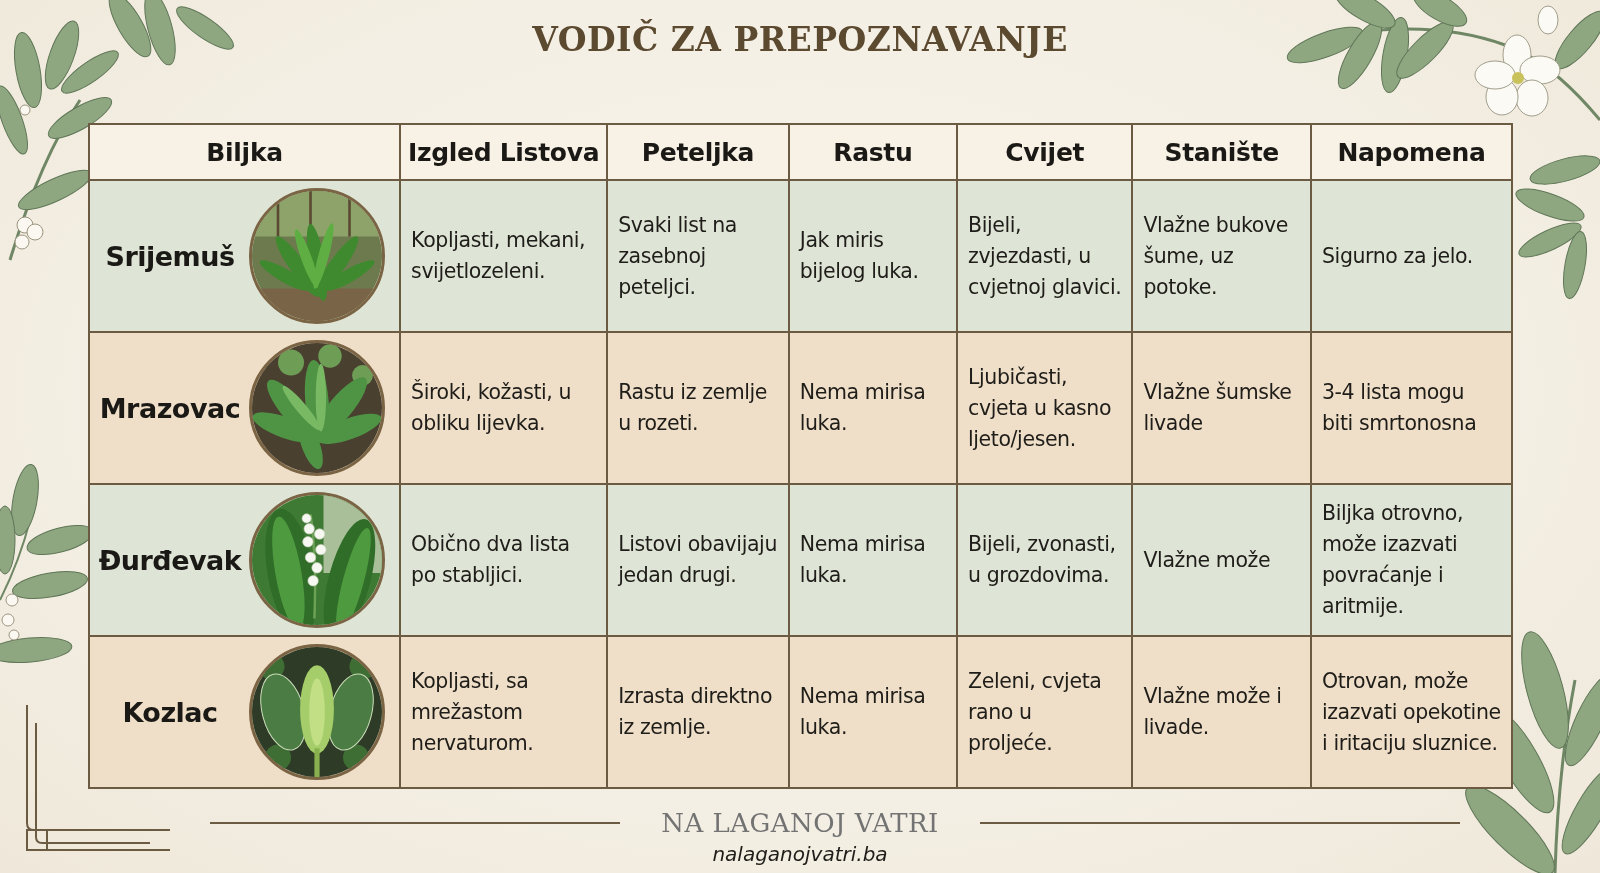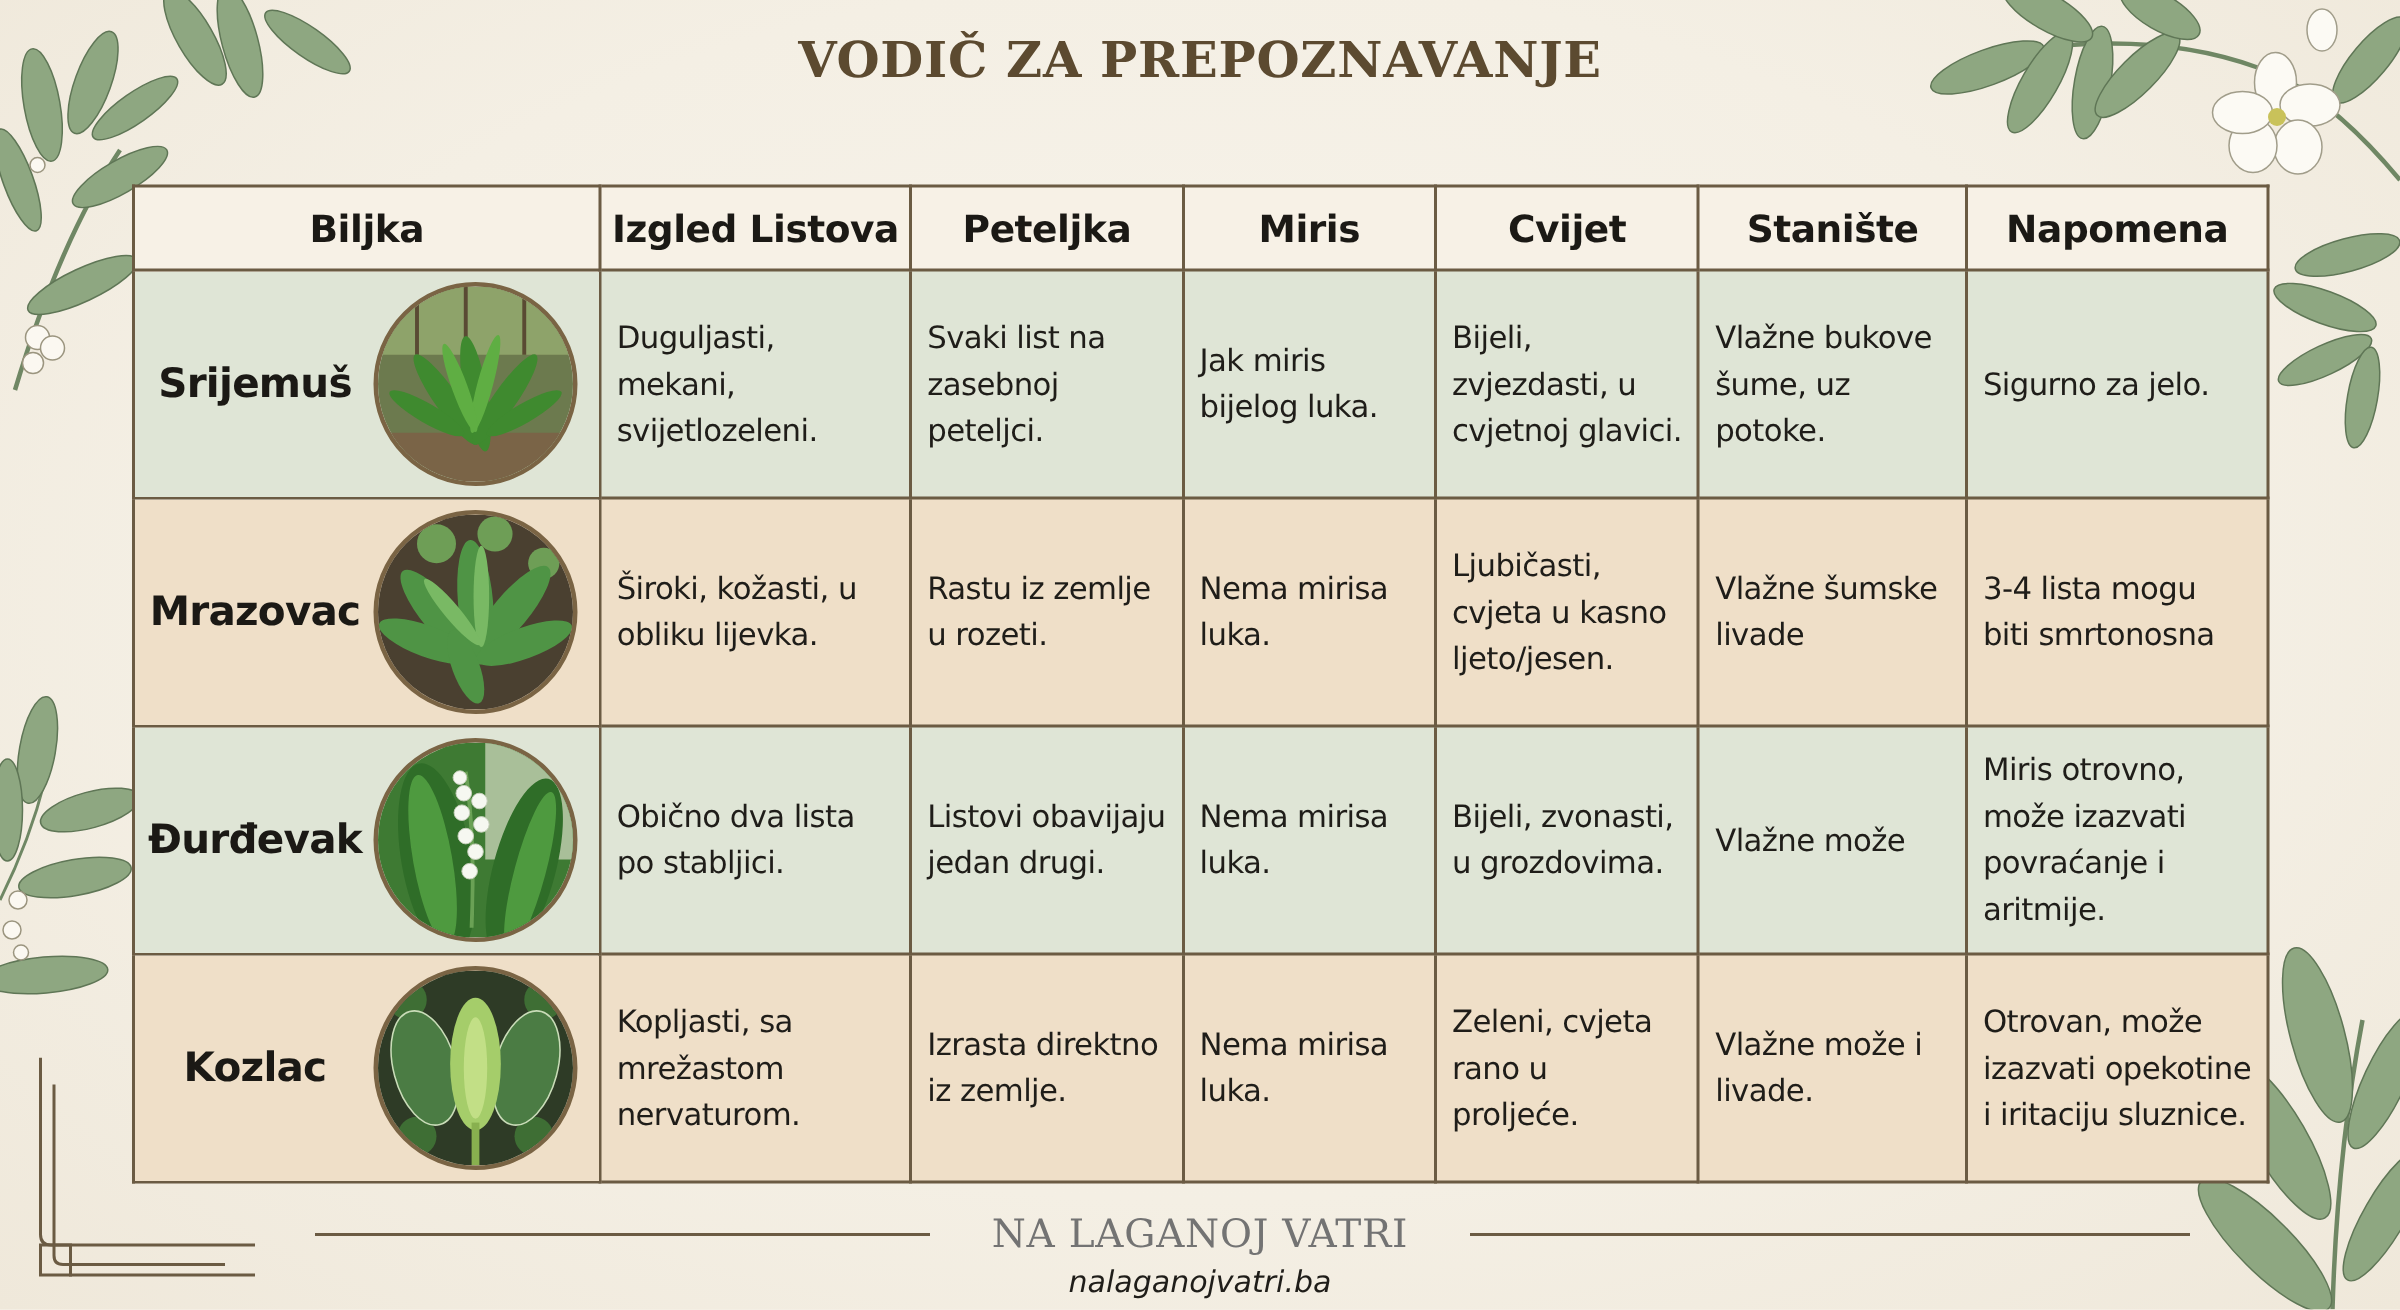--- a/index.html
+++ b/index.html
@@ -178,21 +178,21 @@
     <col style="width:165px">
       <col style="width:172px">
       <col style="width:175px">
       <col style="width:197px">
   </colgroup>
   <thead>
     <tr>
       <th>Biljka</th>
       <th>Izgled Listova</th>
       <th>Peteljka</th>
-      <th>Miris</th>
+      <th>Rastu</th>
       <th>Cvijet</th>
       <th>Stanište</th>
       <th>Napomena</th>
     </tr>
   </thead>
   <tbody>
     <tr class="body-row green">
       <td class="plant-cell">
         <span class="plant-name">Srijemuš</span>
         <div class="plant-photo">
@@ -212,21 +212,21 @@
               <ellipse cx="25" cy="65" rx="5" ry="22" transform="rotate(-60 25 65)"></ellipse>
               <ellipse cx="75" cy="65" rx="5" ry="22" transform="rotate(60 75 65)"></ellipse>
             </g>
             <g fill="#5fae43">
               <ellipse cx="55" cy="50" rx="4" ry="26" transform="rotate(15 55 50)"></ellipse>
               <ellipse cx="42" cy="52" rx="4" ry="24" transform="rotate(-20 42 52)"></ellipse>
             </g>
           </svg>
         </div>
       </td>
-      <td>Duguljasti, mekani, svijetlozeleni.</td>
+      <td>Kopljasti, mekani, svijetlozeleni.</td>
       <td>Svaki list na zasebnoj peteljci.</td>
       <td>Jak miris bijelog luka.</td>
       <td>Bijeli, zvjezdasti, u cvjetnoj glavici.</td>
       <td>Vlažne bukove šume, uz potoke.</td>
       <td>Sigurno za jelo.</td>
     </tr>
 
     <tr class="body-row beige">
       <td class="plant-cell">
         <span class="plant-name">Mrazovac</span>
@@ -288,21 +288,21 @@
                 <circle cx="47" cy="66" r="4"></circle>
             </g>
           </svg>
         </div>
       </td>
       <td>Obično dva lista po stabljici.</td>
       <td>Listovi obavijaju jedan drugi.</td>
       <td>Nema mirisa luka.</td>
       <td>Bijeli, zvonasti, u grozdovima.</td>
       <td>Vlažne može</td>
-      <td>Miris otrovno, može izazvati povraćanje i aritmije.</td>
+      <td>Biljka otrovno, može izazvati povraćanje i aritmije.</td>
     </tr>
 
     <tr class="body-row beige">
       <td class="plant-cell">
         <span class="plant-name">Kozlac</span>
         <div class="plant-photo">
           <svg viewBox="0 0 100 100">
             <rect width="100" height="100" fill="#2e3b26"></rect>
             <g fill="#3e6e34">
                 <circle cx="15" cy="15" r="10"></circle>

